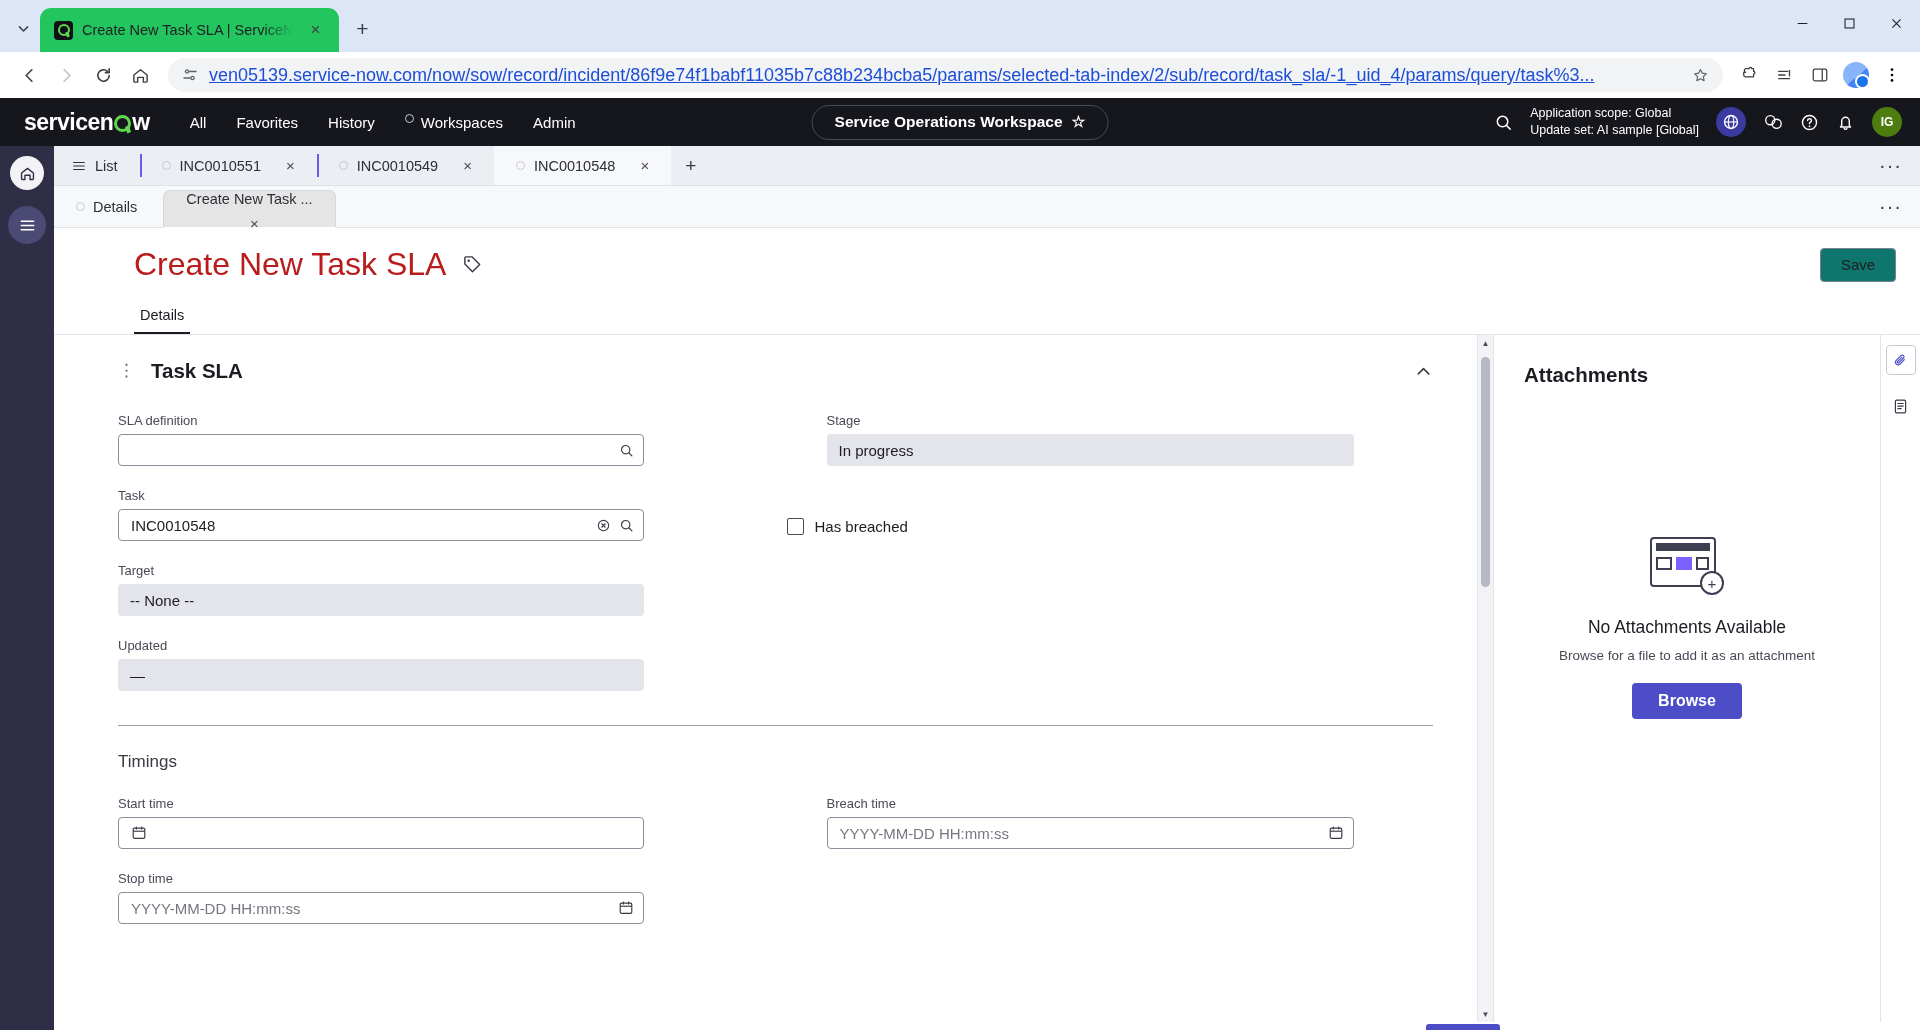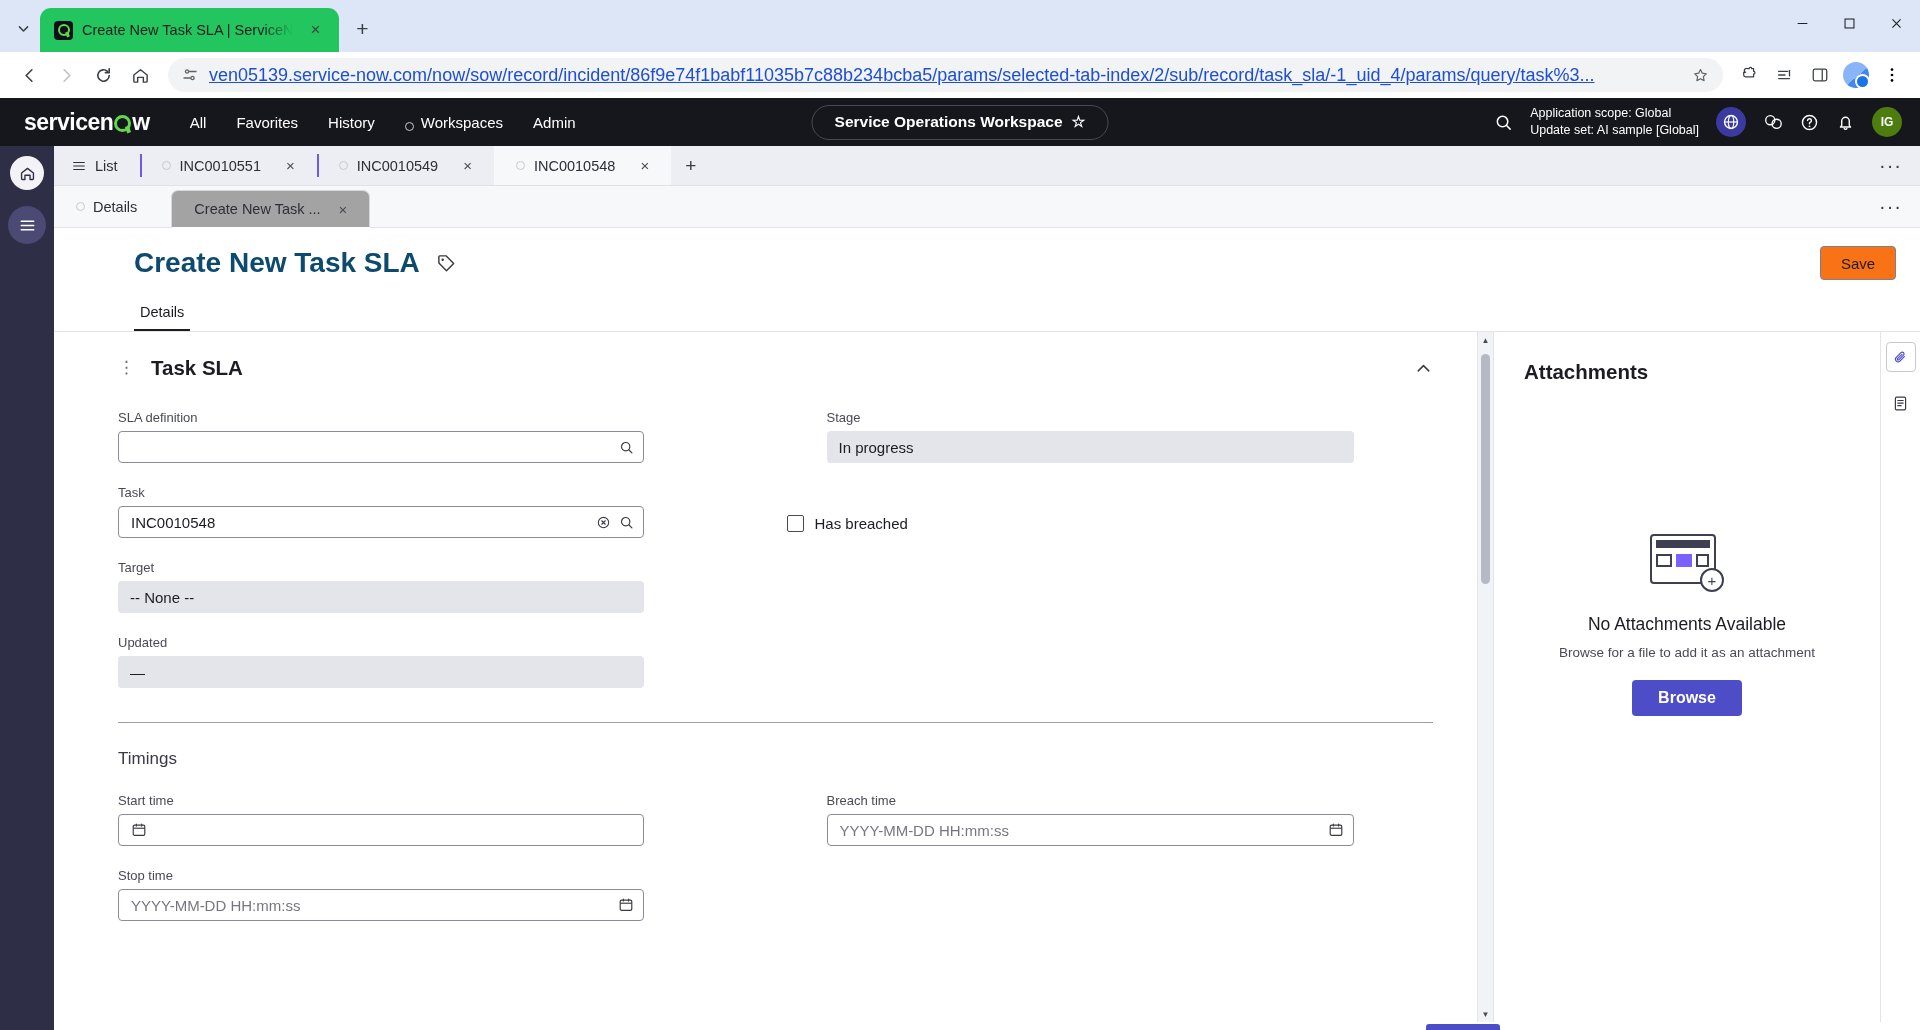--- a/index.html
+++ b/index.html
@@ -103,21 +103,21 @@
   .sn-logo { font-size: 23px; font-weight: 700; letter-spacing: -.5px; }
   .sn-logo .o {
     display: inline-block; width: 17px; height: 17px; border-radius: 50%;
     border: 3.5px solid #62d84e; position: relative; margin: 0 1px; vertical-align: -2px;
   }
   .sn-logo .o::after {
     content: ""; position: absolute; width: 4px; height: 7px; background: #62d84e;
     right: -2px; bottom: -4px; transform: rotate(-20deg);
   }
   .sn-nav { display: flex; align-items: center; gap: 30px; margin-left: 40px; }
-  .sn-nav-item { font-size: 15px; color: #fff; display: flex; align-items: flex-end; gap: 7px; }
+  .sn-nav-item { font-size: 15px; color: #fff; display: flex; align-items: flex-start; gap: 7px; }
   .dot-o {
     width: 9px; height: 9px; border-radius: 50%; border: 1.5px solid #c9c9d1;
     display: inline-block; flex: 0 0 9px;
   }
   .sn-pill {
     margin-left: auto; margin-right: auto; height: 35px; border: 1px solid #4a4a57;
     border-radius: 18px; display: flex; align-items: center; gap: 9px;
     padding: 0 22px; font-size: 15.5px; font-weight: 700; position: absolute;
     left: 50%; transform: translateX(-50%);
   }
@@ -175,35 +175,35 @@
 
   .sub-tabs {
     height: 42px; background: #f7f8fa; display: flex; align-items: stretch;
     border-bottom: 1px solid #e2e4ea; flex: 0 0 42px;
   }
   .sub-tab {
     display: flex; align-items: center; gap: 8px; padding: 0 22px;
     font-size: 14.5px; color: #2e2e38;
   }
   .sub-tab.active {
-    background: #a3a3a3; border: 1px solid #d6d8e0; border-bottom-color: #fff;
-    border-radius: 7px 7px 0 0; margin: 4px 12px -1px;
+    background: #e5e5e5; border: 1px solid #d6d8e0; border-bottom-color: #fff;
+    border-radius: 7px 7px 0 0; margin: 4px 4px -1px; flex-direction: column;
   }
   .sub-tab .x { font-size: 15px; color: #4a4a55; margin-left: 10px; }
   .sub-more { margin-left: auto; display: flex; align-items: center; padding: 0 18px; font-size: 20px; letter-spacing: 1px; color: #3a3a44; }
 
   .page-head {
     background: #fff; display: flex; align-items: center; padding: 18px 24px 14px 80px;
     flex: 0 0 auto;
   }
-  .page-title { font-size: 28px; font-weight: 700; color: #0c4a6e; }
+  .page-title { font-size: 32px; font-weight: 400; color: #b91c1c; }
   .tag-icon { margin-left: 16px; color: #3a3a44; display: flex; align-items: center; }
   .save-btn {
     margin-left: auto; min-width: 76px; height: 34px; border: 1px solid #7d818e;
-    border-radius: 4px; background: #f97316; font-size: 15px; color: #1c1c22;
+    border-radius: 4px; background: #0f766e; font-size: 15px; color: #1c1c22;
     display: flex; align-items: center; justify-content: center; padding: 0 16px;
   }
 
   .detail-tabrow {
     background: #fff; padding: 0 24px 0 80px; border-bottom: 1px solid #e2e4ea; flex: 0 0 auto;
   }
   .detail-tab {
     display: inline-flex; align-items: center; height: 37px; font-size: 14.5px;
     color: #1c1c22; border-bottom: 2px solid #1c1c22; padding: 0 6px;
   }

